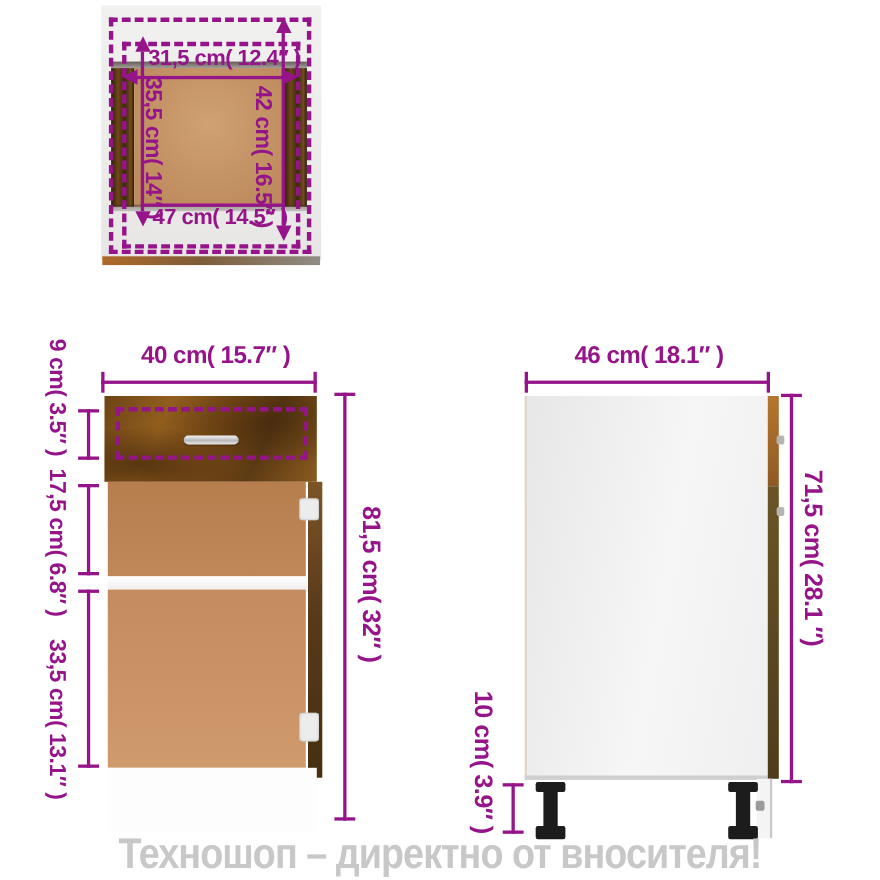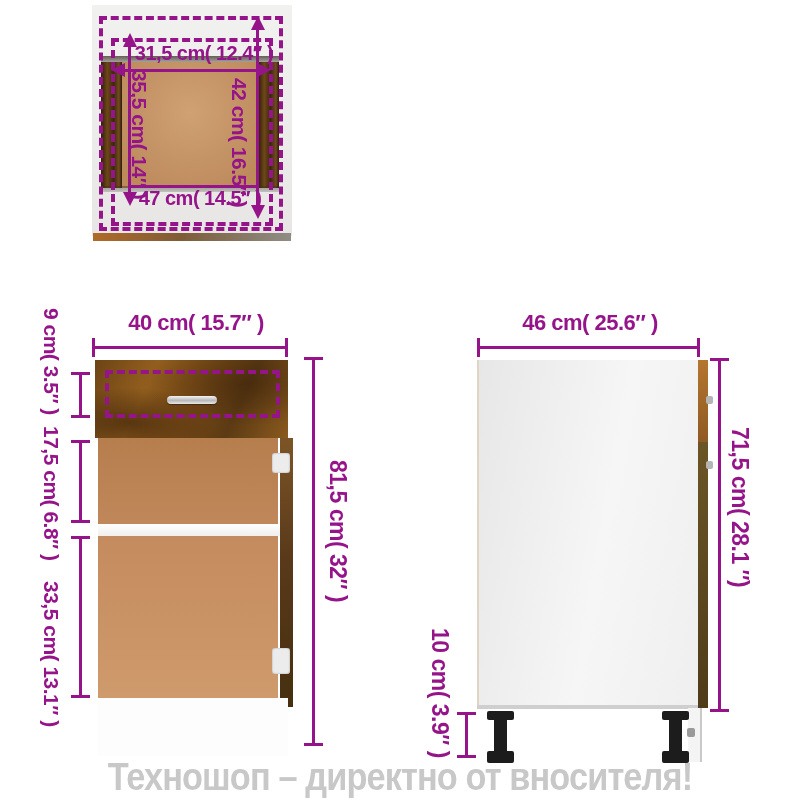--- a/index.html
+++ b/index.html
@@ -122,21 +122,21 @@
     <div class="vdim" style="left:79px;top:440px;height:83px"></div>
 
     <div class="vtext small" style="left:64px;top:581px">33,5 cm( 13.1″ )</div>
     <div class="vdim" style="left:79px;top:536px;height:162px"></div>
 
     <div class="vdim" style="left:312px;top:357px;height:389px"></div>
     <div class="vtext" style="left:350px;top:460px">81,5 cm( 32″ )</div>
   </div>
 
   <div class="layer">
-    <div class="dim-text" style="left:515px;top:311px;width:150px">46 cm( 25.6″ )</div>
+    <div class="dim-text" style="left:515px;top:311px;width:150px">46 cm( 18.1″ )</div>
     <div class="hdim" style="left:477px;top:346px;width:223px"></div>
 
     <div class="abs panel-side" style="left:477px;top:360px;width:221px;height:347px"></div>
     <div class="abs" style="left:477px;top:705px;width:221px;height:4px;background:#cfcfcf"></div>
     <div class="abs edge-drawer-side" style="left:698px;top:360px;width:10px;height:82px"></div>
     <div class="abs edge-door-side" style="left:698px;top:442px;width:10px;height:266px"></div>
     <div class="abs" style="left:706px;top:396px;width:7px;height:8px;background:#b5b5b5;border-radius:2px"></div>
     <div class="abs" style="left:706px;top:461px;width:7px;height:8px;background:#b5b5b5;border-radius:2px"></div>
     <div class="abs" style="left:688px;top:708px;width:12px;height:54px;background:#f4f4f4;border-right:2px solid #c9c9c9"></div>
 

